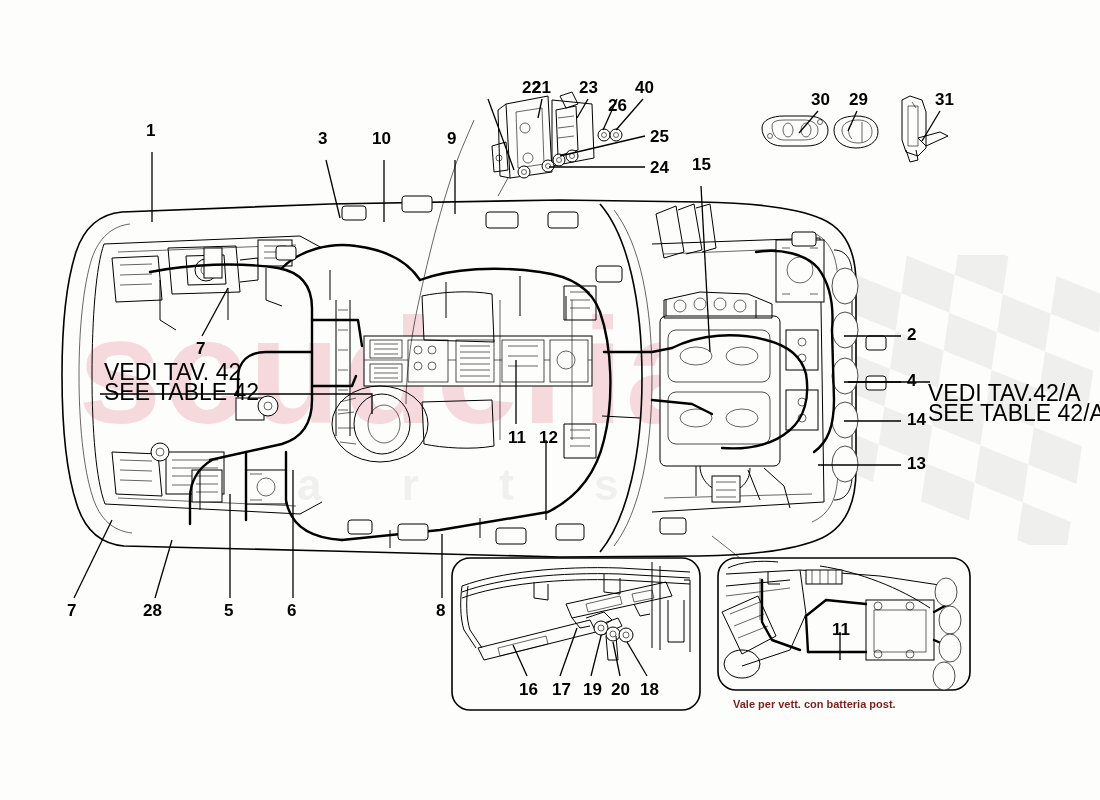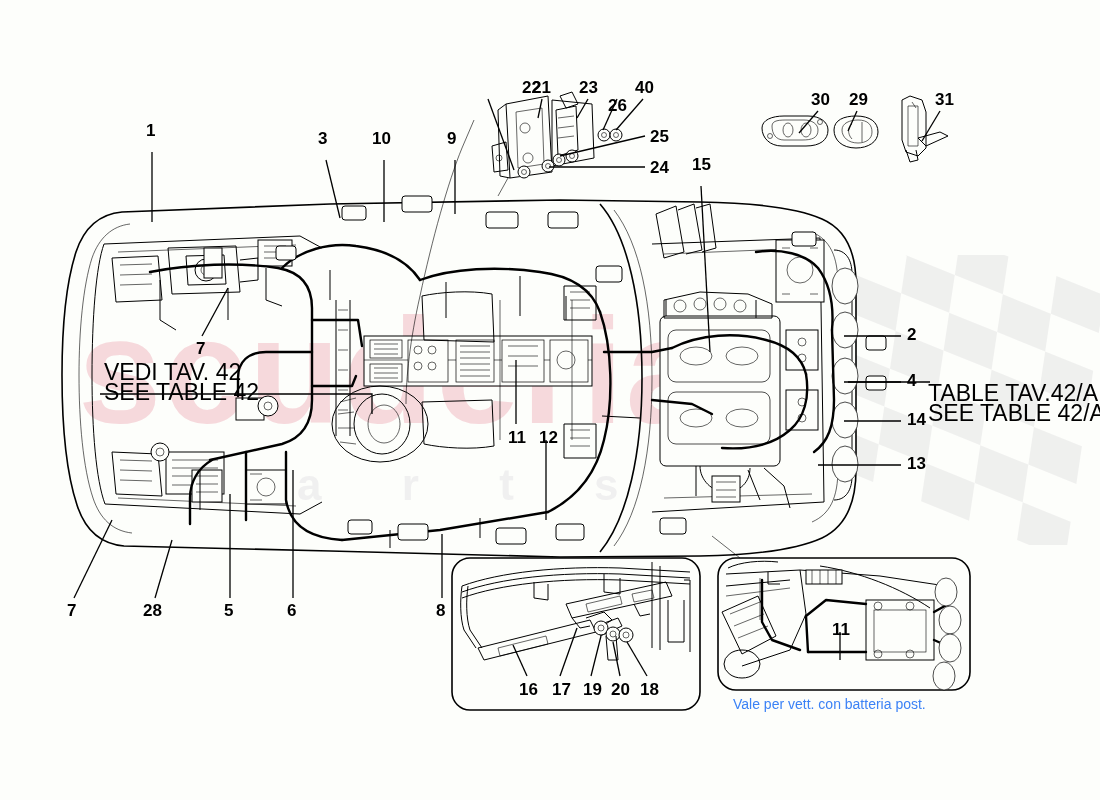--- a/index.html
+++ b/index.html
@@ -82,26 +82,27 @@
     font-size: 23px;
     color: #000;
     z-index: 5;
     white-space: nowrap;
     user-select: none;
     line-height: 21px;
   }
   .cap {
     position: absolute;
     font-family: "Liberation Sans", sans-serif;
-    font-size: 14px;
-    color: #3b82f6;
+    font-size: 11px;
+    color: #7f1d1d;
     z-index: 6;
     white-space: nowrap;
     user-select: none;
     line-height: 20px;
+    font-weight: bold;
   }
 </style>
 </head>
 <body>
 
 <div id="page">
 
   <div id="wm-scuderia">scuderia</div>
   <div id="wm-parts">p a r t s</div>
 
@@ -546,18 +547,18 @@
   <div class="lbl" style="left:552px; top:680px;">17</div>
   <div class="lbl" style="left:583px; top:680px;">19</div>
   <div class="lbl" style="left:611px; top:680px;">20</div>
   <div class="lbl" style="left:640px; top:680px;">18</div>
 
   <div class="lbl" style="left:832px; top:620px;">11</div>
 
   <div class="ref" style="left:104px; top:362px;">VEDI TAV. 42</div>
   <div class="ref" style="left:104px; top:382px;">SEE TABLE 42</div>
 
-  <div class="ref" style="left:928px; top:383px;">TABLE TAV.42/A</div>
+  <div class="ref" style="left:928px; top:383px;">VEDI TAV.42/A</div>
   <div class="ref" style="left:928px; top:403px;">SEE TABLE 42/A</div>
 
   <div class="cap" style="left:733px; top:694px;">Vale per vett. con batteria post.</div>
 
 </div>
 
 </body></html>

